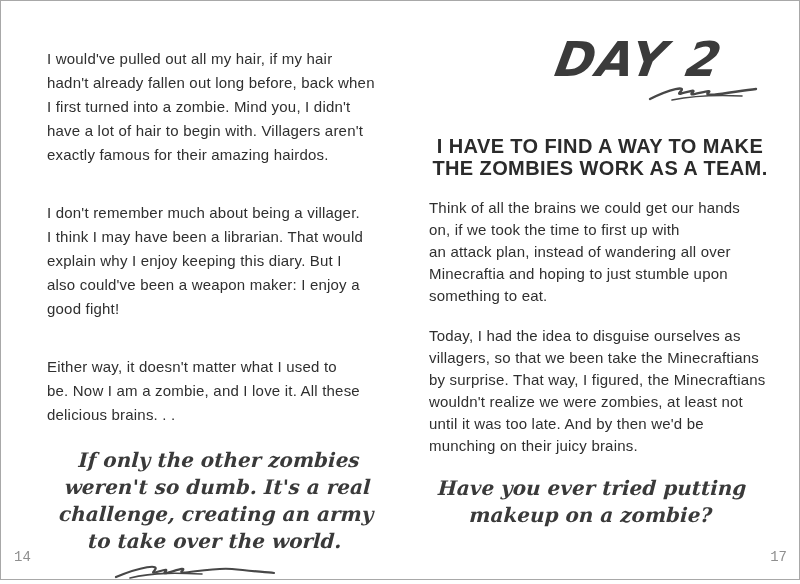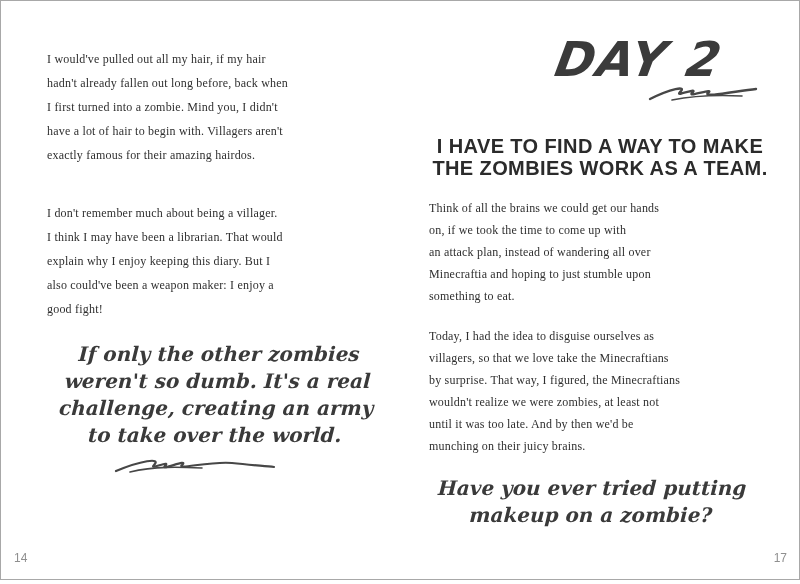--- a/index.html
+++ b/index.html
@@ -19,22 +19,22 @@
     position: absolute; top: 0; height: 100%;
     width: 400px;
   }
   .page.left  { left: 0; }
   .page.right { left: 399px; }
 
   .pre { white-space: pre; }
 
   
   .hand {
-    font-family: Liberation Serif, serif;
-    font-size: 12px;
+    font-family: Liberation Sans, sans-serif;
+    font-size: 15px;
     line-height: 24px;
     color: #2f2f2f;
     letter-spacing: 0.2px;
     margin: 0;
   }
   .left .hand { line-height: 24px; }
   .right .hand { line-height: 22px; }
 
   .left-text {
     position: absolute; top: 46px; left: 46px; right: 14px;
@@ -97,23 +97,23 @@
     font-style: italic;
     font-weight: 700;
     font-size: 20px;
     line-height: 27px;
     color: #3a3a3a;
     transform: skewX(-3deg) translateX(-18px);
   }
 
   .page-num {
     position: absolute; bottom: 14px;
-    font-size: 12px;
+    font-size: 14px;
     color: #8f8f8f;
-    font-family: Liberation Sans, sans-serif;
+    font-family: Liberation Mono, monospace;
   }
   .page-num.pn-left  { left: 13px; }
   .page-num.pn-right { right: 13px; }
 
   svg.squiggle { stroke: #474747; fill: none; stroke-linecap: round; }
 </style>
 </head>
 <body>
 
 <div class="sheet">
@@ -123,20 +123,23 @@
       <p class="hand pre">I would've pulled out all my hair, if my hair
 hadn't already fallen out long before, back when
 I first turned into a zombie. Mind you, I didn't
 have a lot of hair to begin with. Villagers aren't
 exactly famous for their amazing hairdos.</p>
       <p class="hand pre">I don't remember much about being a villager.
 I think I may have been a librarian. That would
 explain why I enjoy keeping this diary. But I
 also could've been a weapon maker: I enjoy a
 good fight!</p>
+      <p class="hand pre">Either way, it doesn't matter what I used to
+be. Now I am a zombie, and I love it. All these
+delicious brains. . .</p>
       <div class="quote pre">If only the other zombies
 weren't so dumb. It's a real
 challenge, creating an army
 to take over the world.</div>
       <svg class="squiggle scribble-left" width="170" height="22" viewBox="0 0 170 22">
         <path d="M6 18 C 30 8, 52 4, 44 12 C 38 18, 62 6, 55 13 C 50 18, 80 5, 72 12 C 66 17, 100 8, 122 10 C 140 12, 155 13, 164 14" stroke-width="2.2"></path>
         <path d="M20 19 C 45 13, 70 14, 92 15" stroke-width="1.6"></path>
       </svg>
     </div>
     <div class="page-num pn-left">14</div>
@@ -147,26 +150,26 @@
       <div class="day-title">DAY 2</div>
       <svg class="squiggle title-scribble" width="120" height="26" viewBox="0 0 120 26">
         <path d="M8 20 C 28 10, 46 6, 38 13 C 32 19, 58 7, 50 14 C 45 19, 74 8, 66 14 C 60 19, 95 12, 114 10" stroke-width="2.4"></path>
         <path d="M30 21 C 55 16, 80 16, 100 17" stroke-width="1.6"></path>
       </svg>
     </div>
     <div class="heading pre">I HAVE TO FIND A WAY TO MAKE
 THE ZOMBIES WORK AS A TEAM.</div>
     <div class="right-text">
       <p class="hand pre">Think of all the brains we could get our hands
-on, if we took the time to come up with
+on, if we took the time to first up with
 an attack plan, instead of wandering all over
 Minecraftia and hoping to just stumble upon
 something to eat.</p>
       <p class="hand pre">Today, I had the idea to disguise ourselves as
-villagers, so that we love take the Minecraftians
+villagers, so that we been take the Minecraftians
 by surprise. That way, I figured, the Minecraftians
 wouldn't realize we were zombies, at least not
 until it was too late. And by then we'd be
 munching on their juicy brains.</p>
       <div class="question pre">Have you ever tried putting
 makeup on a zombie?</div>
     </div>
     <div class="page-num pn-right">17</div>
   </div>
 

